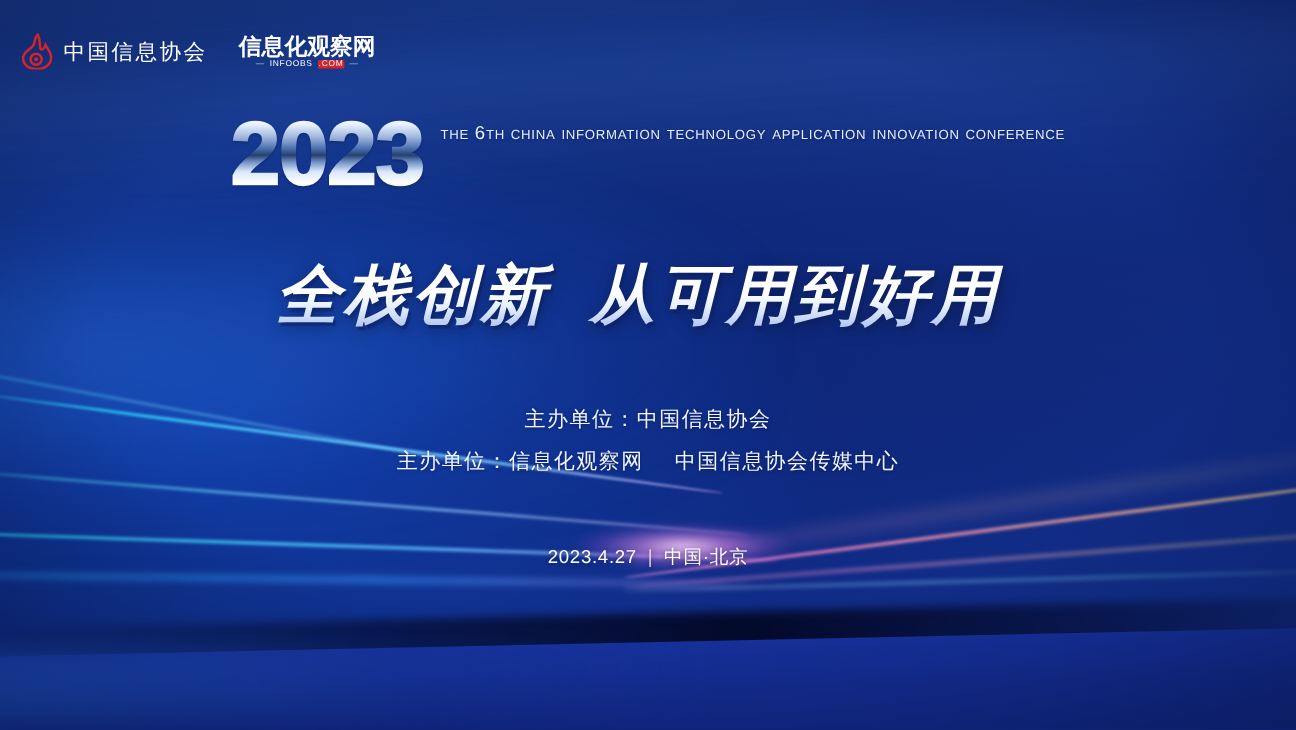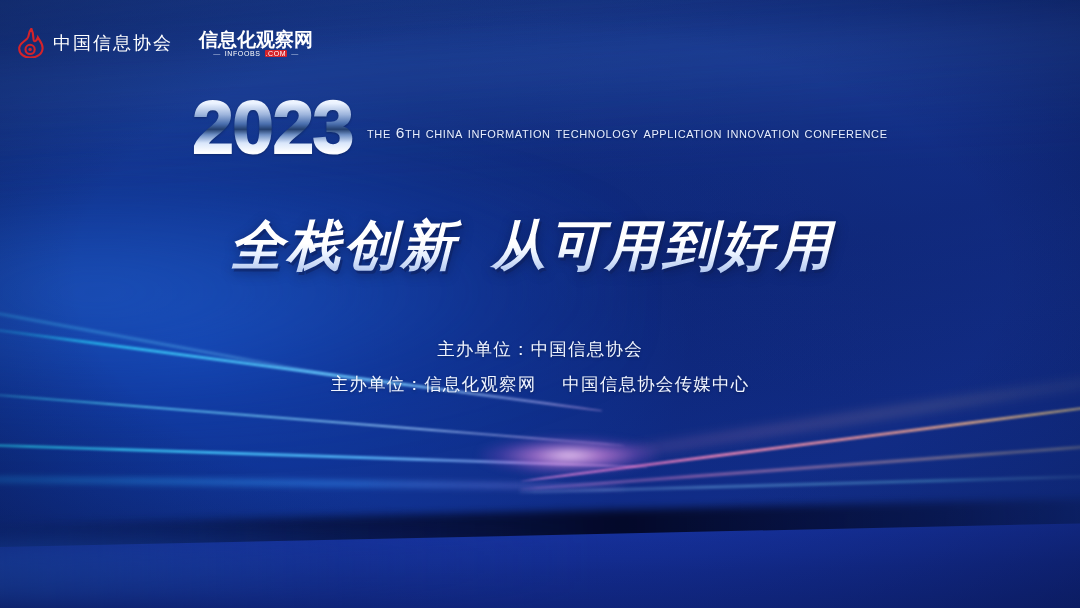--- a/index.html
+++ b/index.html
@@ -143,21 +143,21 @@
 
   
   .title-row {
     position: absolute;
     left: 0; right: 0; top: 98px;
     display: flex;
     justify-content: center;
     align-items: flex-start;
     z-index: 20;
   }
-  .title-inner { display: flex; align-items: center; gap: 14px; }
+  .title-inner { display: flex; align-items: flex-start; gap: 14px; }
 
   .year {
     font-size: 74px;
     font-weight: bold;
     letter-spacing: -1px;
     line-height: 0.92;
     -webkit-text-fill-color: transparent;
     -webkit-text-stroke: 2.2px rgba(255,255,255,0.0);
     background: linear-gradient(180deg,
         #ffffff 0%, #eaf2ff 14%, #9fb6dd 30%,
@@ -310,14 +310,17 @@
 
   <div class="orgs">
     <div>
       <span>主办单位：中国信息协会</span>
     </div>
     <div>
       <span>主办单位：</span><span>信息化观察网</span><span class="sep"></span><span>中国信息协会传媒中心</span>
     </div>
   </div>
 
+  <div class="footer">
+    <span>2023.4.27</span><span class="bar">|</span><span>中国·北京</span>
+  </div>
 
 </div>
 
 </body></html>

